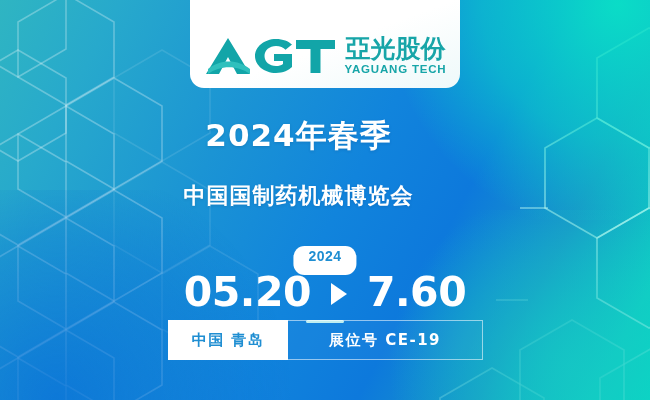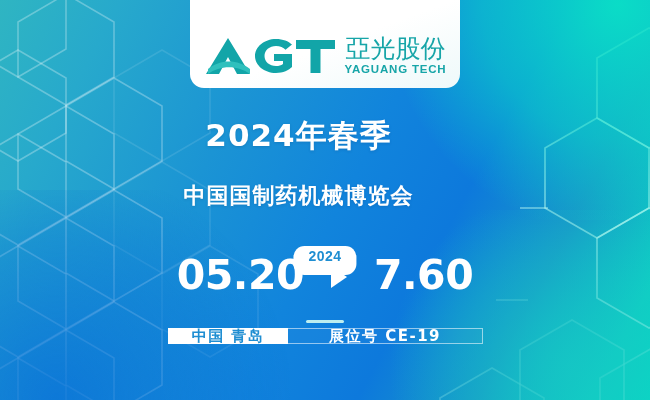--- a/index.html
+++ b/index.html
@@ -83,21 +83,21 @@
   .agt-mark { display: block; }
   .logo-cn-block {
     display: flex;
     flex-direction: column;
     align-items: center;
     line-height: 1;
   }
   .logo-cn {
     font-family: "DejaVu Sans", sans-serif;
     font-size: 25px;
-    font-weight: 400;
+    font-weight: 700;
     color: #17a5a8;
     letter-spacing: 0px;
     white-space: nowrap;
   }
   .logo-en {
     font-size: 11.5px;
     font-weight: 700;
     color: #17a5a8;
     letter-spacing: 0.8px;
     margin-top: 3px;
@@ -142,26 +142,26 @@
     font-size: 14px;
     font-weight: 700;
     letter-spacing: 0.5px;
     padding: 3px 15px 12px;
     border-radius: 11px;
     line-height: 1;
   }
   .date-row {
     position: absolute;
     left: 0;
-    top: 255px;
+    top: 272px;
     width: 650px;
     display: flex;
     align-items: center;
     justify-content: center;
-    gap: 27px;
+    gap: 20px;
     color: #ffffff;
   }
   .date-txt {
     font-family: "DejaVu Sans", sans-serif;
     font-size: 41px;
     font-weight: 700;
     letter-spacing: -0.5px;
     line-height: 1;
   }
   .date-arrow {
@@ -180,23 +180,23 @@
     width: 38px;
     height: 3px;
     background: #bdeef0;
     border-radius: 2px;
   }
 
   
   .info-bar {
     position: absolute;
     left: 168px;
-    top: 328px;
-    display: flex;
-    height: 16px;
+    top: 320px;
+    display: flex;
+    height: 40px;
   }
   .info-city {
     background: #ffffff;
     color: #1f8ed2;
     font-family: "DejaVu Sans", sans-serif;
     font-size: 15px;
     font-weight: 700;
     letter-spacing: 1.5px;
     display: flex;
     align-items: center;

